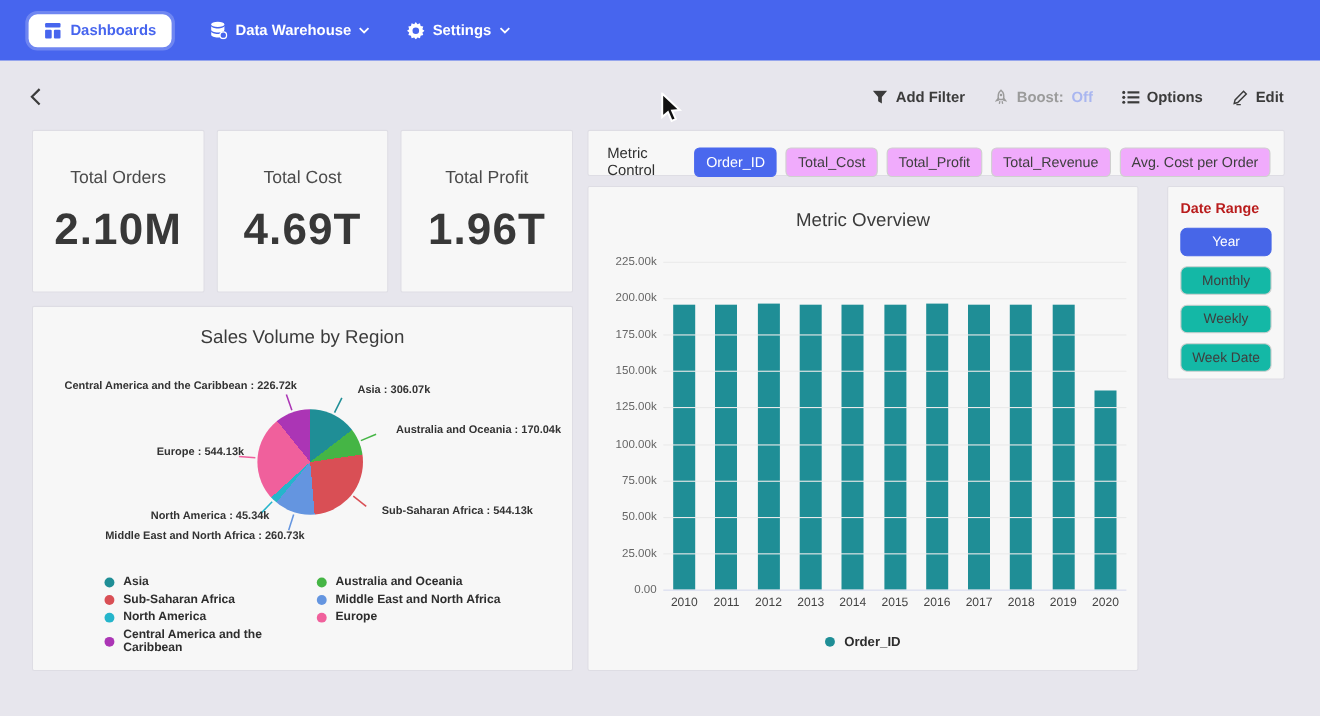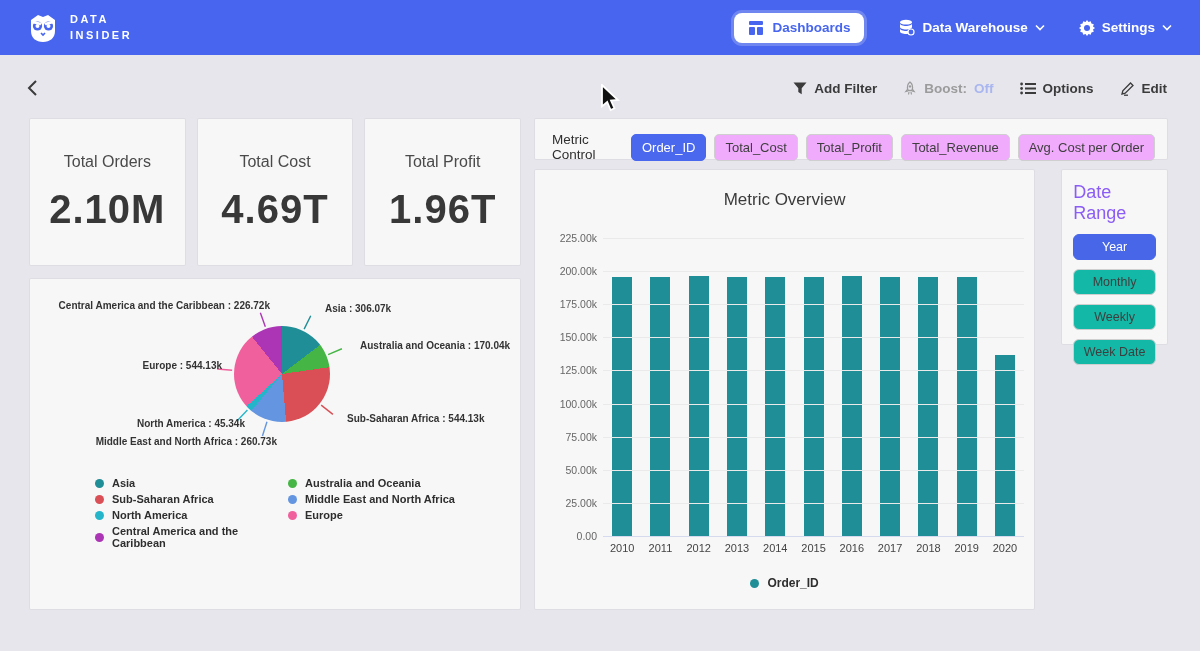--- a/index.html
+++ b/index.html
@@ -64,48 +64,31 @@
   .ytick { position:absolute; left:-62px; width:56px; text-align:right; font-size:10.5px; color:#666; }
   .bars { position:absolute; left:0; right:0; bottom:0; top:0; display:flex; align-items:flex-end; }
   .bar-col { flex:1; display:flex; justify-content:center; align-items:flex-end; height:100%; }
   .bar { width:20px; background:#1f8e96; }
   .xlabels { display:flex; margin:6px 10px 0 68px; }
   .xlabel { flex:1; text-align:center; font-size:11px; color:#444; }
   .chart-legend { display:flex; justify-content:center; align-items:center; gap:8px; margin-top:22px; font-size:12px; font-weight:bold; color:#2e2e2e; }
 
   
   .date-card { width:107px; height:174px; padding:12px 11px; }
-  .date-label { font-size:18px; color:#8b5cf6; margin-bottom:10px; }
+  .date-label { font-size:13px; color:#b91c1c; margin-bottom:10px;font-weight:bold; }
   .date-btn { width:100%; text-align:center; font-size:12.5px; color:#3e3e3e; background:#14b8a6; border:1px solid #cfcfcf; border-radius:6px; padding:5px 0; margin-bottom:9px; cursor:pointer; }
   .date-btn.selected { background:#4766e8; border-color:#4766e8; color:#fff; }
 
   .cursor { position:absolute; left:600px; top:84px; z-index:50; pointer-events:none; }
   svg { display:block; }
 </style>
 </head>
 <body>
 
 <div class="header">
-  <div class="logo">
-    <span>
-      <svg width="34" height="34" viewBox="0 0 34 34">
-        <path fill="#fff" d="M5 9 L12 4 L17 6 L22 4 L29 9 L29 20 C29 27 24 31 17 31 C10 31 5 27 5 20 Z"></path>
-        <circle cx="11.5" cy="15" r="4.6" fill="#4765ee"></circle>
-        <circle cx="22.5" cy="15" r="4.6" fill="#4765ee"></circle>
-        <circle cx="11.5" cy="15" r="2" fill="#fff"></circle>
-        <circle cx="22.5" cy="15" r="2" fill="#fff"></circle>
-        <path d="M6.5 11 L15 13 M27.5 11 L19 13" stroke="#fff" stroke-width="2.4"></path>
-        <path d="M15 22 L17 24 L19 22" stroke="#4765ee" stroke-width="1.6" fill="none"></path>
-      </svg>
-    </span>
-    <div class="logo-text">
-      <div>DATA</div>
-      <div>INSIDER</div>
-    </div>
-  </div>
   <div class="hnav">
     <div class="pill-btn">
       <span>
         <svg width="16" height="16" viewBox="0 0 16 16">
           <rect x="1" y="1" width="14" height="4" rx="1" fill="#4765ee"></rect>
           <rect x="1" y="7" width="6" height="8" rx="1" fill="#4765ee"></rect>
           <rect x="9" y="7" width="6" height="8" rx="1" fill="#4765ee"></rect>
         </svg>
       </span>
       <span>Dashboards</span>
@@ -208,20 +191,21 @@
         <div class="kpi-label">Total Cost</div>
         <div class="kpi-value">4.69T</div>
       </div>
       <div class="card kpi-card">
         <div class="kpi-label">Total Profit</div>
         <div class="kpi-value">1.96T</div>
       </div>
     </div>
 
     <div class="card pie-card">
+      <div class="pie-title">Sales Volume by Region</div>
       <div class="pie-region">
         <svg class="pie-lines" width="490" height="196">
             <line x1="274.13016371097973" y1="50.16412313642973" x2="280.76921282427367" y2="36.71336007735865" stroke="#1f8e96" stroke-width="1.4"></line>
             <line x1="298.0710762057548" y1="75.5717747273836" x2="311.8923990674813" y2="69.74330714559868" stroke="#45b545" stroke-width="1.4"></line>
             <line x1="291.16717958528136" y1="126.07944728167348" x2="302.91733346086573" y2="135.4032814661755" stroke="#d94f55" stroke-width="1.4"></line>
             <line x1="236.95332062475777" y1="142.68225497791246" x2="232.43931681218507" y2="156.98693147128623" stroke="#6495e0" stroke-width="1.4"></line>
             <line x1="217.4030565511227" y1="131.09780469772622" x2="207.02397351645948" y2="141.92714610704408" stroke="#25b5cb" stroke-width="1.4"></line>
             <line x1="202.1459069350982" y1="91.18301104584891" x2="187.1896790156277" y2="90.03791435960359" stroke="#f0609c" stroke-width="1.4"></line>
             <line x1="235.3430102628971" y1="47.85612772694579" x2="230.34591334176625" y2="33.71296604502953" stroke="#ab35b5" stroke-width="1.4"></line>
           </svg>

